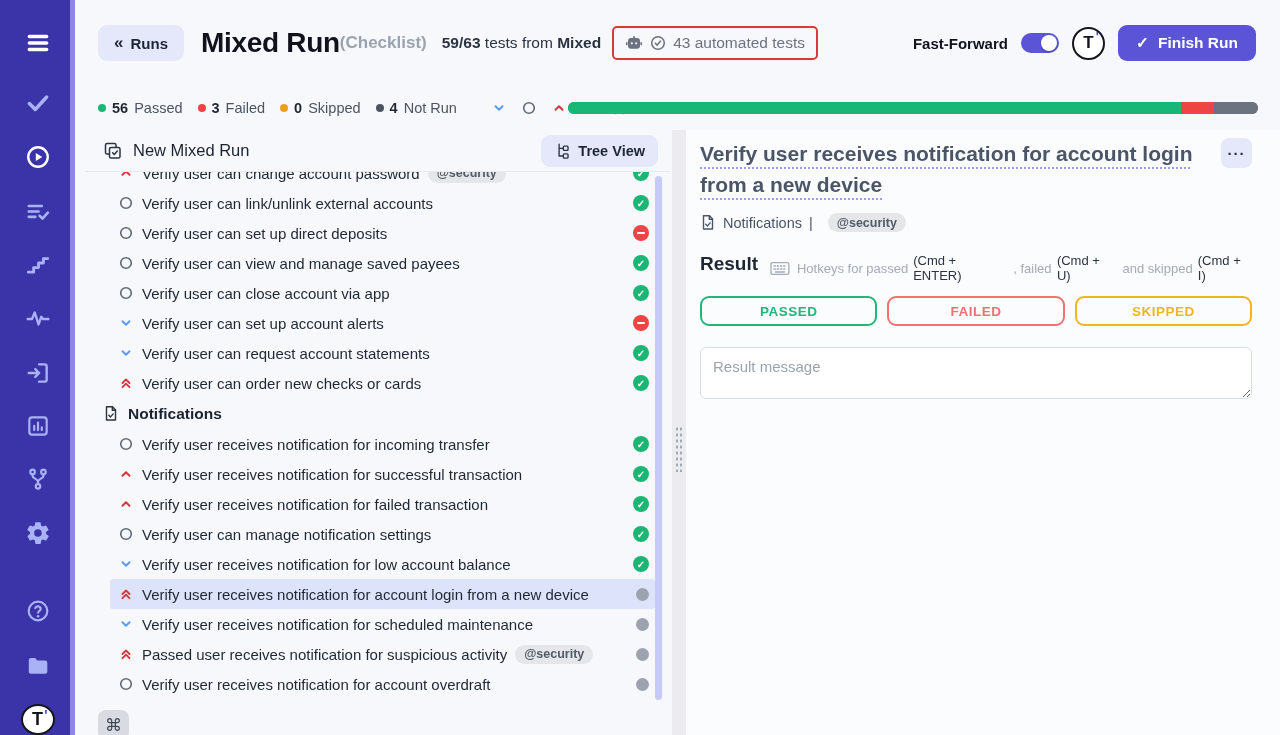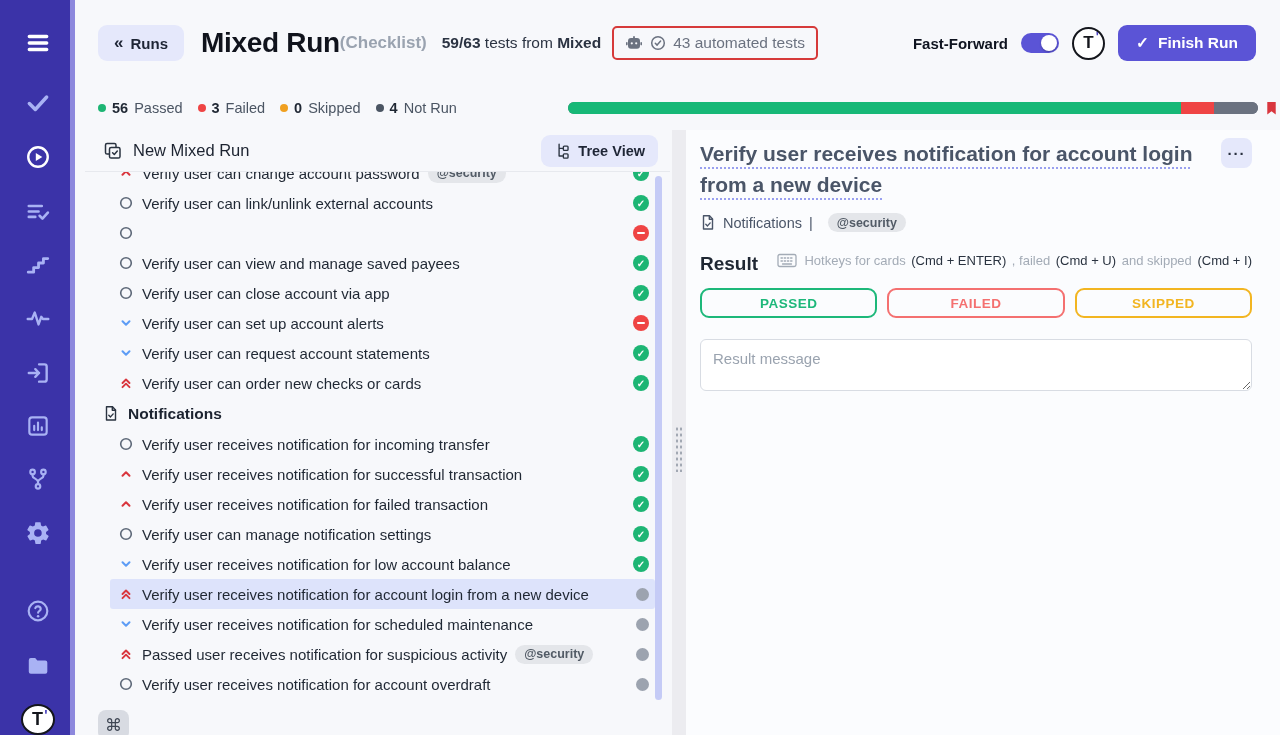--- a/index.html
+++ b/index.html
@@ -31,21 +31,21 @@
   .automated-box svg { flex:none; }
   .topbar-right { position:absolute; right:24px; top:0; height:86px; display:flex; align-items:center; gap:13px; }
   .ff-label { font-size:15px; font-weight:700; color:#0f1420; }
   .toggle { width:38px; height:20px; border-radius:10px; background:#5b54d6; position:relative; cursor:pointer; flex:none; }
   .toggle .knob { position:absolute; right:2px; top:2px; width:16px; height:16px; border-radius:50%; background:#fff; box-shadow:0 1px 2px rgba(0,0,0,.25); }
   .top-logo { width:33px; height:33px; background:#fff; border:2.5px solid #14161c; border-radius:50%; display:flex; align-items:center; justify-content:center; font-weight:800; font-size:17px; color:#14161c; position:relative; cursor:pointer; }
   .top-logo::after { content:"'"; position:absolute; right:4px; top:0px; color:#4c46c0; font-weight:800; font-size:13px; }
   .finish-btn { background:#5b54d6; color:#fff; border:none; border-radius:9px; height:36px; padding:0 18px; font-family:inherit; font-size:15.5px; font-weight:700; display:flex; align-items:center; gap:9px; cursor:pointer; }
 
   
-  .statsbar { position:relative; height:44px; display:flex; align-items:center; padding-left:23px;justify-content:space-between; }
+  .statsbar { position:relative; height:44px; display:flex; align-items:center; padding-left:23px; }
   .stat-item { display:flex; align-items:center; gap:6px; margin-right:15px; font-size:14.5px; color:#4b5563; }
   .stat-dot { width:8px; height:8px; border-radius:50%; flex:none; }
   .stat-count { font-weight:800; color:#1f2733; }
   .filter-icons { display:flex; align-items:center; gap:13px; margin-left:19px; }
   .filter-icons .f-ic { width:17px; height:17px; cursor:pointer; display:flex; align-items:center; justify-content:center; }
   .progressbar { position:absolute; left:493px; right:22px; top:16px; height:12px; border-radius:6px; overflow:hidden; display:flex; background:#6b7280; }
   .progressbar .seg { height:100%; }
 
   
   .content { position:absolute; top:130px; left:0; right:0; height:605px; }
@@ -310,20 +310,21 @@
               </span>
               <span class="row-label">Verify user can link/unlink external accounts</span>
               <span class="row-status st passed">✓</span>
             </div>
             <div class="test-row">
               <span class="prio">
                 <svg viewBox="0 0 16 16" width="16" height="16" fill="none" stroke="#5d6878" stroke-width="1.6">
                   <circle cx="8" cy="8" r="5.3"></circle>
                 </svg>
               </span>
+              <span class="row-label">Verify user can set up direct deposits</span>
               <span class="row-status st failed"></span>
             </div>
             <div class="test-row">
               <span class="prio">
                 <svg viewBox="0 0 16 16" width="16" height="16" fill="none" stroke="#5d6878" stroke-width="1.6">
                   <circle cx="8" cy="8" r="5.3"></circle>
                 </svg>
               </span>
               <span class="row-label">Verify user can view and manage saved payees</span>
               <span class="row-status st passed">✓</span>
@@ -478,21 +479,21 @@
             </svg>
           <span>Notifications</span>
           <span>|</span>
           <span class="tag-pill">@security</span>
         </div>
         <div class="result-row">
           <span class="result-heading">Result</span>
           <span class="hotkeys" id="hotkeys"><svg width="20" height="15" viewBox="0 0 20 15" fill="none" stroke="#a3abb6" stroke-width="1.3">
                 <rect x="1" y="1.5" width="18" height="12" rx="1.8"></rect>
                 <path d="M4 5h1.4M7.2 5h1.4M10.4 5h1.4M13.6 5h1.4M4 8h1.4M7.2 8h1.4M10.4 8h1.4M13.6 8h1.4M5.5 11h9" stroke-linecap="round"></path>
-              </svg><span>Hotkeys for cards </span><span class="hk-bold">(Cmd + ENTER)</span><span> , failed </span><span class="hk-bold">(Cmd + U)</span><span> and skipped </span><span class="hk-bold">(Cmd + I)</span></span>
+              </svg><span>Hotkeys for passed </span><span class="hk-bold">(Cmd + ENTER)</span><span> , failed </span><span class="hk-bold">(Cmd + U)</span><span> and skipped </span><span class="hk-bold">(Cmd + I)</span></span>
         </div>
         <div class="result-buttons" id="result-buttons">
             <button class="result-btn" style="border-color: rgb(29, 184, 122); color: rgb(29, 184, 122);">PASSED</button>
             <button class="result-btn" style="border-color: rgb(244, 112, 112); color: rgb(244, 112, 112);">FAILED</button>
             <button class="result-btn" style="border-color: rgb(242, 181, 33); color: rgb(242, 181, 33);">SKIPPED</button>
           </div>
         <textarea class="result-msg" placeholder="Result message" style=""></textarea>
       </section>
     </div>
   </div>

